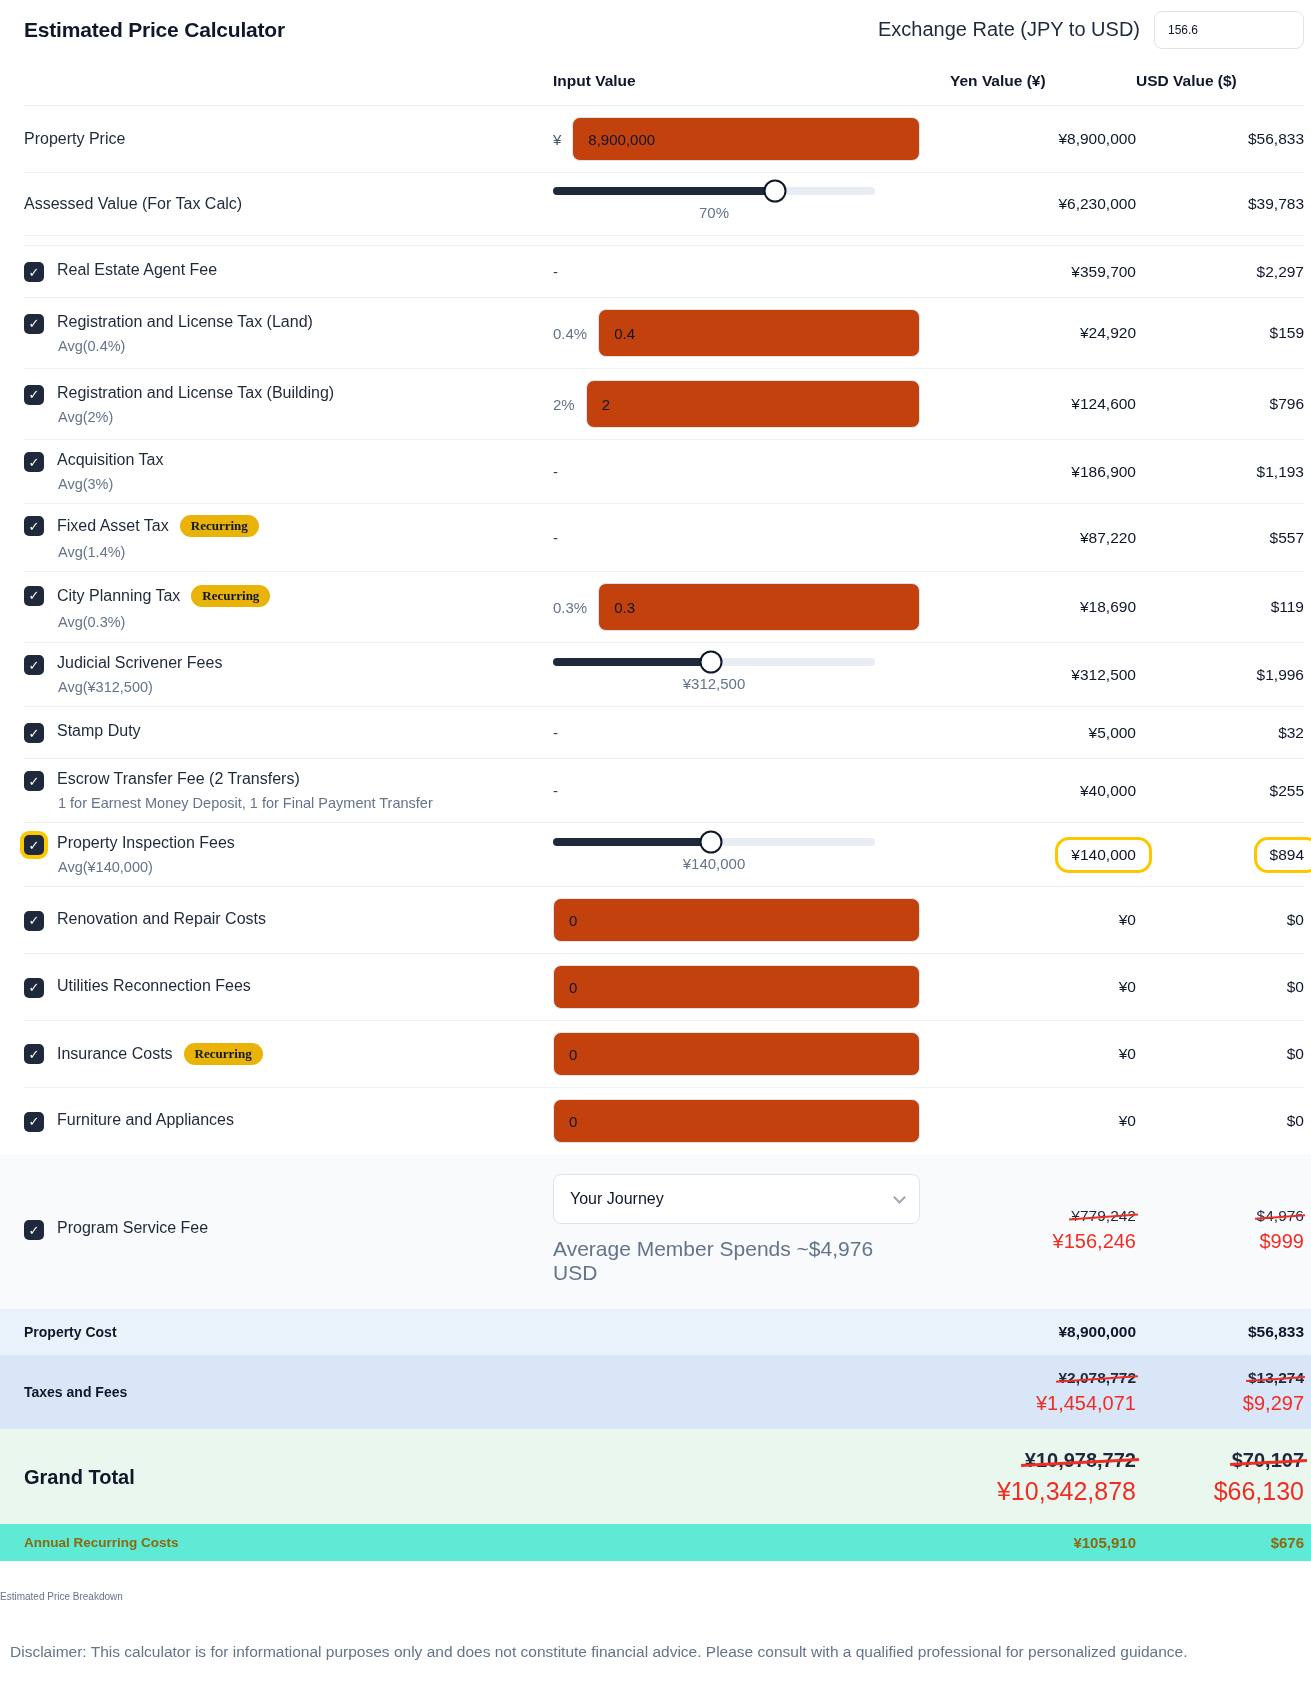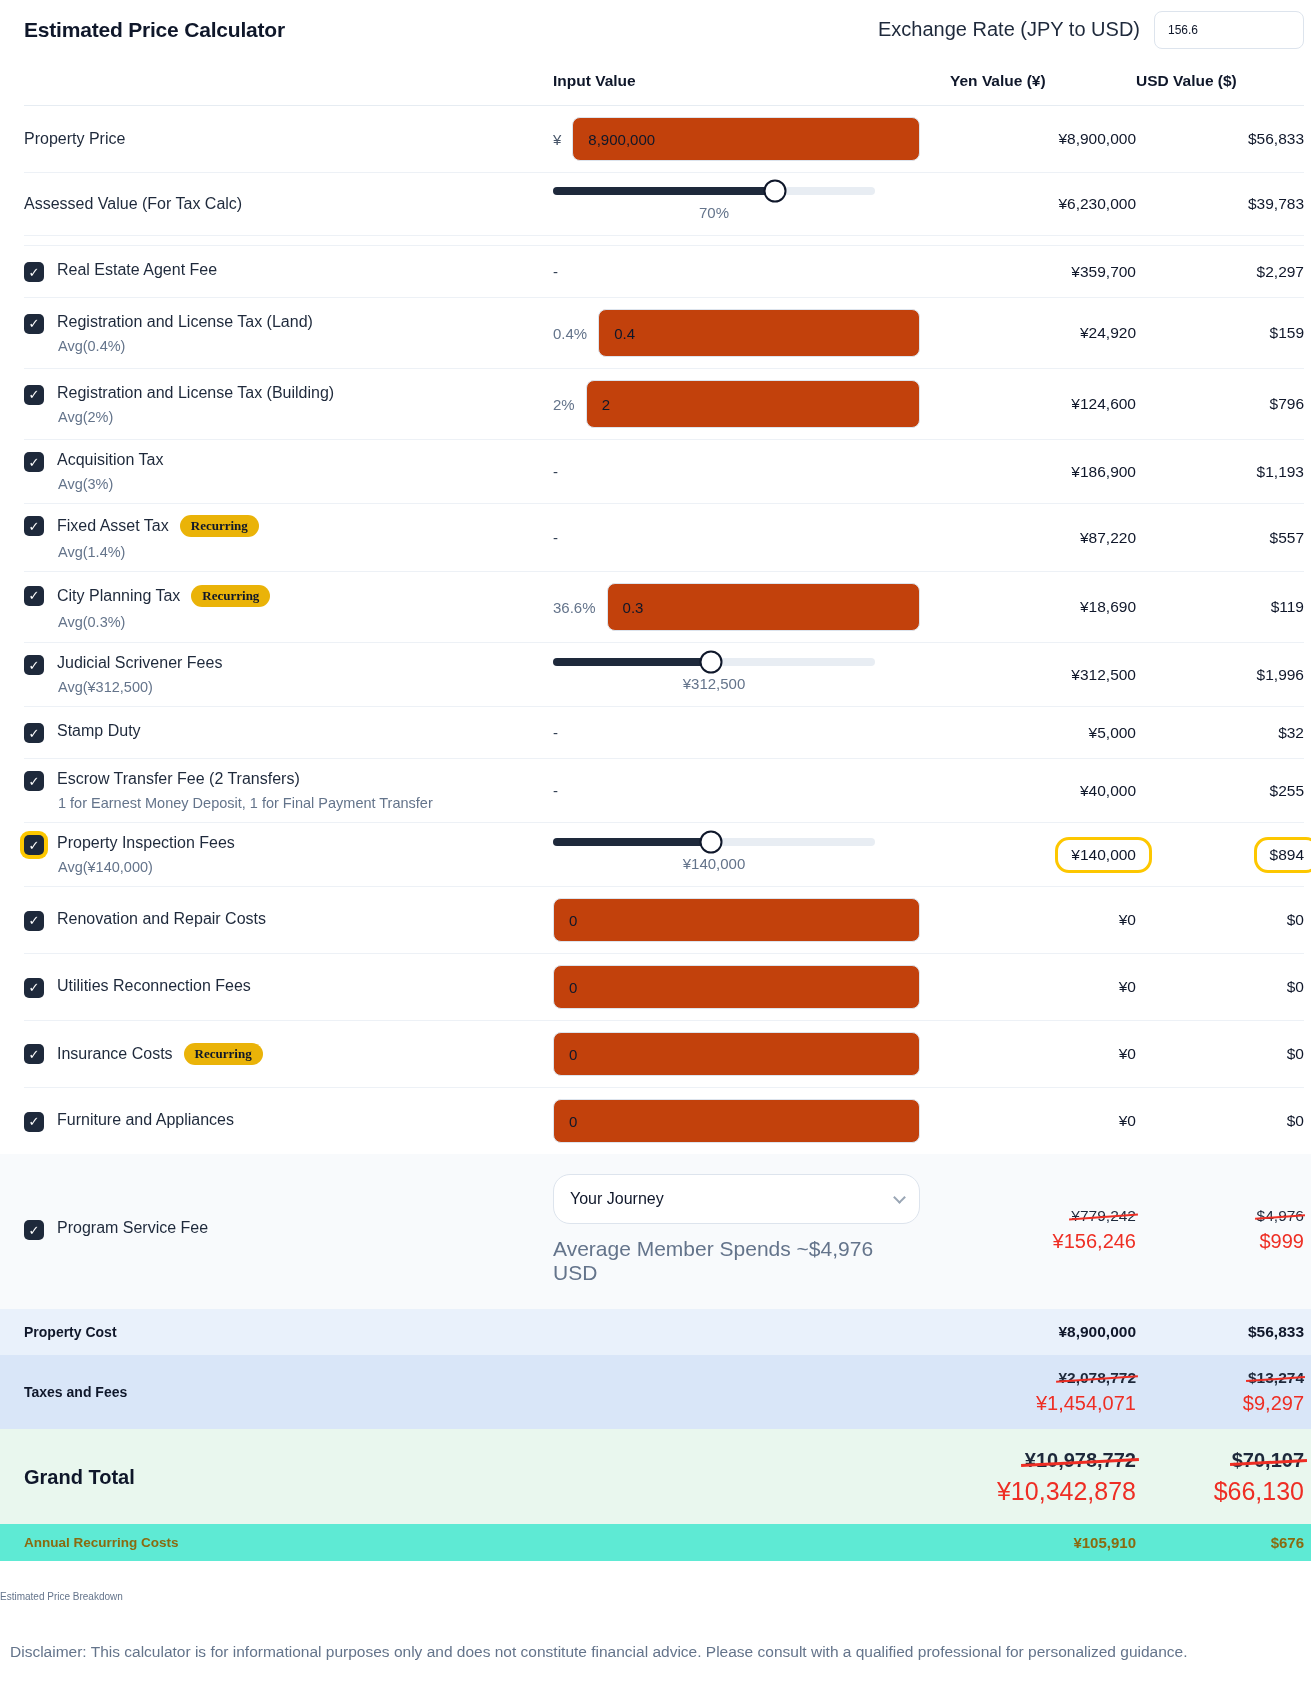--- a/index.html
+++ b/index.html
@@ -61,21 +61,21 @@
 
   
   .old { position:relative; display:inline-block; font-size:15.5px; color:#1e293b; }
   .old::after { content:""; position:absolute; left:-3%; right:-3%; top:50%; height:2px;
                 background:var(--red); transform:rotate(-4deg); }
   .newv { color:var(--red); font-size:20px; margin-top:5px; }
 
   
   .program { background:#f8fafc; margin-top:0; }
   .program .grid { padding:18px 7px 20px 24px; align-items:center; border-bottom:none; }
-  .dd { position:relative; height:50px; border:1px solid var(--inpb); border-radius:17px; background:#fff;
+  .dd { position:relative; height:50px; border:1px solid var(--inpb); border-radius:8px; background:#fff;
         display:flex; align-items:center; padding:0 16px; font-size:16px; color:#0f172a; cursor:pointer; }
   .chev { position:absolute; right:15px; top:18px; width:9px; height:9px;
           border-right:2px solid #9aa6b5; border-bottom:2px solid #9aa6b5; transform:rotate(45deg); }
   .ddnote { color:var(--sub); font-size:21px; margin-top:13px; }
 
   
   .srow { padding:0; }
   .srow .grid { padding:14px 7px 14px 24px; }
   .s-blue1 { background:#e9f1fb; }
   .s-blue2 { background:#d9e6f8; }
@@ -230,21 +230,21 @@
       <div class="lblwrap">
         <div class="lline">
           <span>City Planning Tax</span>
           <span class="badge">Recurring</span>
         </div>
         <div class="sub">Avg(0.3%)</div>
       </div>
     </div>
     <div class="cin">
         <div class="inrow">
-      <span class="pfx gray">36.6%</span>
+      <span class="pfx gray">0.3%</span>
       <input class="tin tall" value="0.3" style="">
     </div>
       </div>
     <div class="cy">¥18,690</div>
     <div class="cu">$119</div>
   </div>
 
   <div class="grid frow">
     <div class="lab">
       <span class="cb">✓</span>

